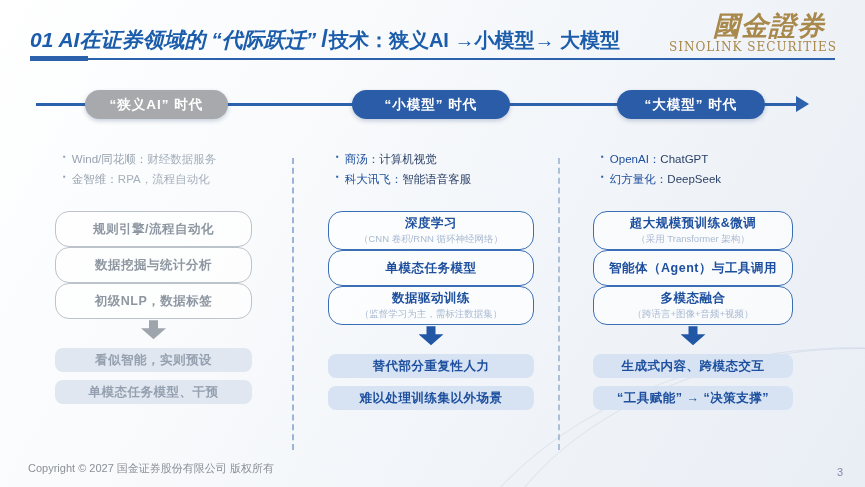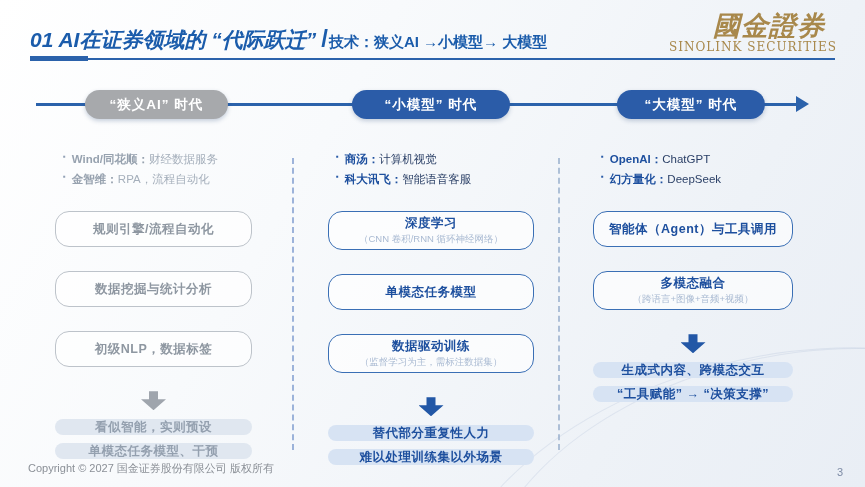--- a/index.html
+++ b/index.html
@@ -14,21 +14,21 @@
   .wave { position:absolute; border-radius:50%; border:1.5px solid rgba(175,192,214,0.28); }
   .wave1 { width:620px; height:380px; right:-230px; bottom:-250px; transform:rotate(-14deg); }
   .wave2 { width:680px; height:420px; right:-250px; bottom:-290px; transform:rotate(-14deg); }
 
   
   .header { position:absolute; top:10px; left:30px; right:28px; }
   .title-row { display:flex; justify-content:space-between; align-items:flex-start; }
   .page-title { color:#1b5cab; white-space:nowrap; padding-top:8px; }
   .t-main { font-size:21px; font-weight:bold;font-style:italic; }
   .t-slash { font-size:24px; font-weight:bold; margin:0 1px 0 5px; }
-  .t-sub { font-size:15px; font-weight:bold; }
+  .t-sub { font-size:20px; font-weight:bold; }
   .logo { text-align:center; line-height:1; margin-top:2px; }
   .logo-cn { font-family:"DejaVu Serif", serif; font-size:27px; font-weight:bold; color:#a8884b; letter-spacing:1px; font-style:italic;margin-left:32px; }
   .logo-en { font-family:"DejaVu Serif", serif; font-size:12px; color:#a8884b; letter-spacing:1px; margin-top:2px; }
   .title-underline { position:absolute; top:46px; left:0; width:805px; height:5px; }
   .title-underline .thin { position:absolute; top:2px; left:0; right:0; height:1.5px; background:#2b62ab; }
   .title-underline .thick { position:absolute; top:0; left:0; width:58px; height:5px; background:#2b62ab; }
 
   
   .timeline { position:absolute; top:90px; left:0; width:865px; height:30px; }
   .timeline-line { position:absolute; top:13px; left:36px; width:765px; height:2.5px; background:#2b62ab; }
@@ -50,43 +50,43 @@
   .col { position:absolute; top:147px; }
   #col1 { left:55px;  width:197px; }
   #col2 { left:328px; width:206px; }
   #col3 { left:593px; width:200px; }
 
   .bullets { min-height:40px; margin:2px 0 22px 8px; }
   .bullet { display:flex; font-size:11.5px; line-height:1.75; white-space:nowrap; }
   .bullet .marker { font-size:8px; margin:1px 6px 0 0; }
   .theme-blue .bullet .marker { color:#2b5ca8; }
   .theme-gray .bullet .marker { color:#93a2b6; }
-  .bullet .b-name { font-weight:bold; }
+  .bullet .b-name { font-weight:normal; }
   .theme-blue .bullet .b-name { color:#1d4f9e; }
   .theme-blue .bullet .b-desc { color:#2a3f66; }
   .theme-gray .bullet .b-name { color:#97a2af; }
   .theme-gray .bullet .b-desc { color:#a5afbb; }
 
-  .box { min-height:36px; border-radius:14px; margin-bottom:24px; padding:3px 6px;
+  .box { min-height:36px; border-radius:14px; margin-bottom:0; padding:3px 6px;
     display:flex; flex-direction:column; justify-content:center; align-items:center;
     background:rgba(255,255,255,0.65); border:1.5px solid; }
   .theme-blue .box { border-color:#3a6fb5; }
   .theme-gray .box { border-color:#bdc3ca; }
   .box-title { font-size:12.5px; font-weight:bold; letter-spacing:.5px; white-space:nowrap; }
   .theme-blue .box-title { color:#1d4f9e; }
   .theme-gray .box-title { color:#8e97a1; }
   .box-sub { font-size:9.5px; color:#a9bad2; margin-top:1px; white-space:nowrap; }
   .box-sub:empty { display:none; }
 
   .down-arrow { width:25px; height:19px; margin:1px auto 9px;
     clip-path:polygon(32% 0,68% 0,68% 42%,100% 42%,50% 100%,0 42%,32% 42%); }
   .theme-gray .down-arrow { background:#9fa5ad; }
   .theme-blue .down-arrow { background:#2257a6; }
 
-  .outcome { height:16px; border-radius:8px; margin-bottom:8px; display:flex; align-items:center; justify-content:center;
+  .outcome { height:24px; border-radius:8px; margin-bottom:8px; display:flex; align-items:center; justify-content:center;
     font-size:12.5px; font-weight:bold; letter-spacing:.5px; white-space:nowrap; }
   .theme-gray .outcome { background:#e0e7f0; color:#94a0af; }
   .theme-blue .outcome { background:#d7e3f3; color:#1d4f9e; }
 
   
   .footer-copyright { position:absolute; left:28px; bottom:11px; font-size:11px; color:#8b9097; }
   .page-number { position:absolute; right:22px; bottom:9px; font-size:11px; color:#7e8ca6; }
 </style>
 </head>
 <body>
@@ -183,20 +183,24 @@
           <span class="b-name">OpenAI：</span>
           <span class="b-desc">ChatGPT</span>
         </div>
       <div class="bullet">
           <span class="marker">▪</span>
           <span class="b-name">幻方量化：</span>
           <span class="b-desc">DeepSeek</span>
         </div>
     </div>
     <div class="box">
+        <div class="box-title">超大规模预训练&amp;微调</div>
+        <div class="box-sub">（采用 Transformer 架构）</div>
+      </div>
+    <div class="box">
         <div class="box-title">智能体（Agent）与工具调用</div>
       </div>
     <div class="box">
         <div class="box-title">多模态融合</div>
         <div class="box-sub">（跨语言+图像+音频+视频）</div>
       </div>
     <div class="down-arrow"></div>
     <div class="outcome">生成式内容、跨模态交互</div>
     <div class="outcome">“工具赋能” → “决策支撑”</div>
   </div>

